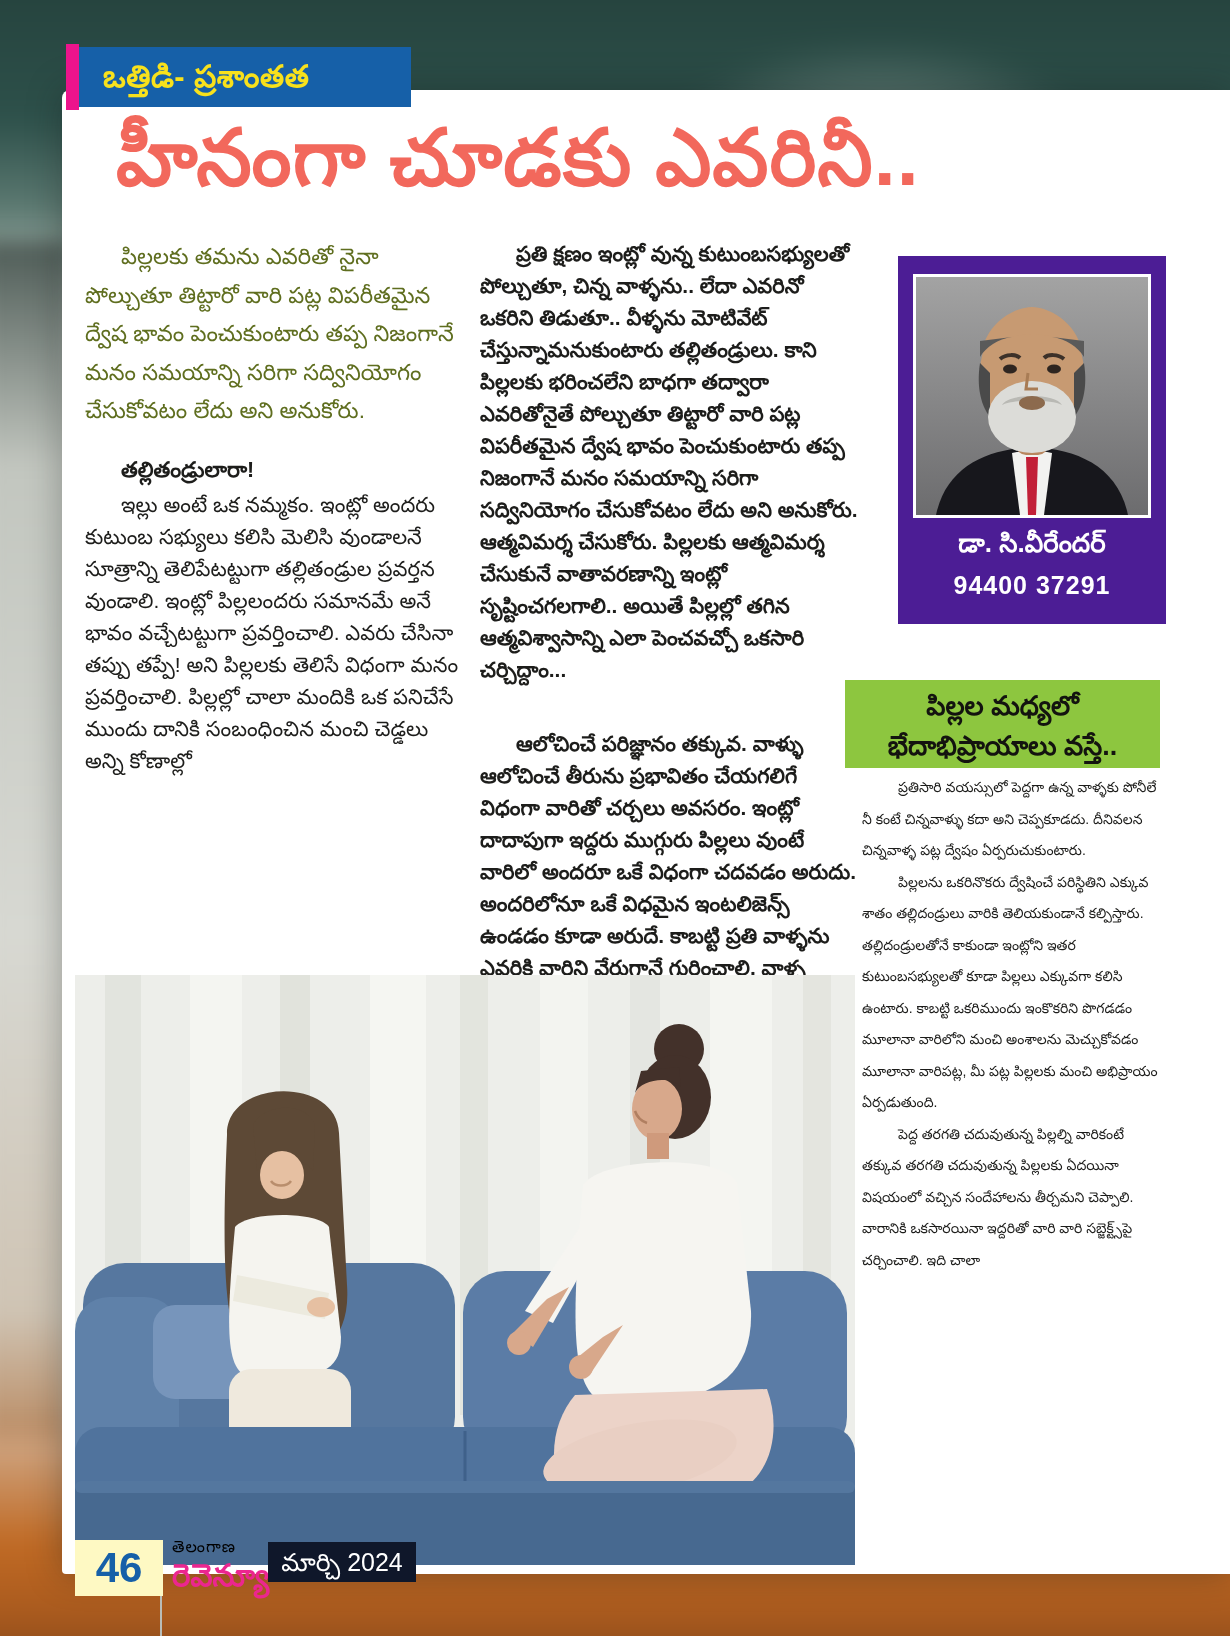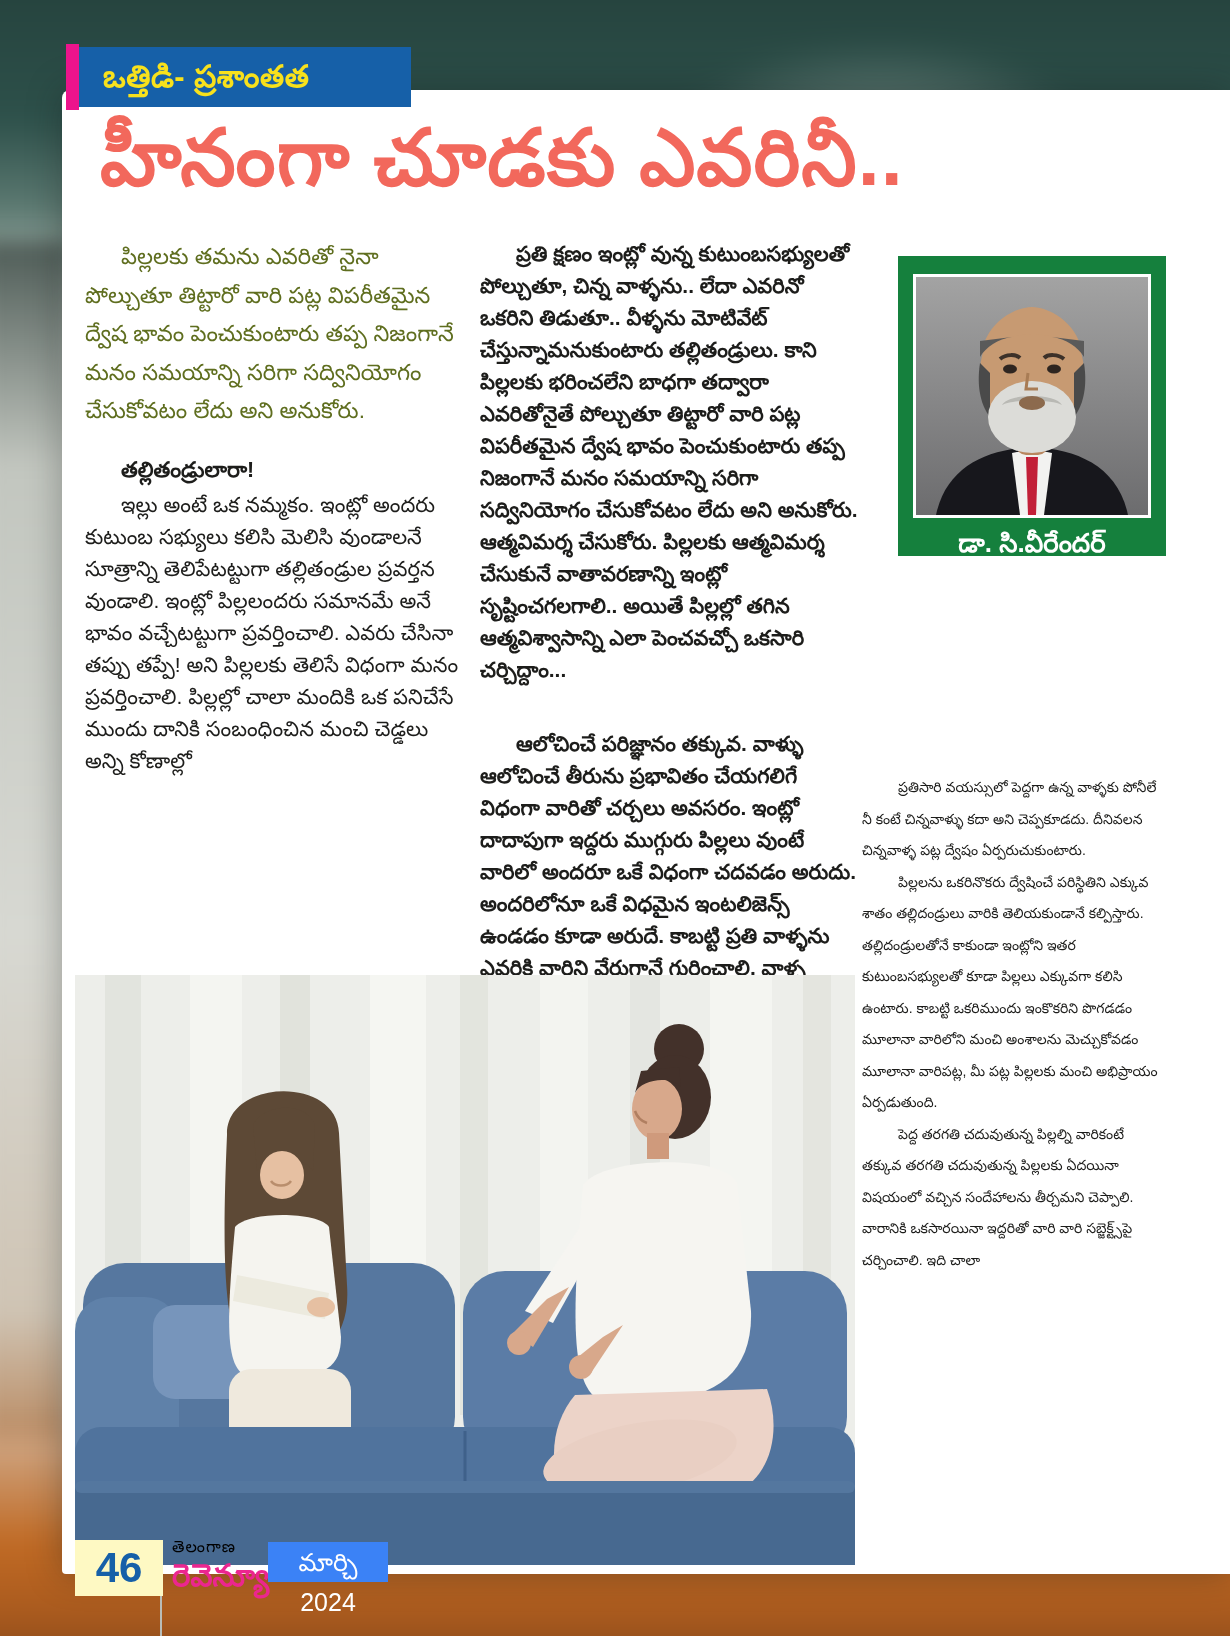--- a/index.html
+++ b/index.html
@@ -41,39 +41,39 @@
   
   .accent-bar{
     position:absolute;left:66px;top:44px;width:13px;height:66px;background:#ec148c;
   }
   .tag-box{
     position:absolute;left:79px;top:47px;width:332px;height:60px;
     background:#1660a8;color:#f8e11c;font-weight:bold;font-size:31px;
     line-height:60px;padding-left:24px;box-sizing:border-box;letter-spacing:.5px;
   }
   .main-title{
-    position:absolute;left:100px;top:112px;width:1080px;
+    position:absolute;left:116px;top:112px;width:1080px;
     color:#f2685c;font-size:79px;font-weight:bold;letter-spacing:1px;white-space:nowrap;
   }
   
   .col{position:absolute;color:#1d1d1b;}
   .col p{margin:0;text-indent:36px;}
   .col1{left:85px;top:238px;width:380px;}
   .intro-para{color:#5f6e1f;font-size:22.5px;line-height:38.5px;}
   .quote-para{font-size:21px;line-height:31.5px;margin-top:14px !important;}
   .col-heading{font-weight:bold;font-size:21.5px;line-height:30px;margin:24px 0 4px 0;text-indent:36px;}
   .body-para{font-size:21px;line-height:32px;}
   .col2{left:480px;top:238px;width:382px;font-weight:bold;}
   .col2 .p2{margin-top:42px !important;}
   .col3{left:818px;top:772px;width:342px;}
   .col3 p{font-size:14px;line-height:31.5px;margin-left:44px;}
   
   .doctor-card{
-    position:absolute;left:898px;top:256px;width:268px;height:300px;
-    background:#15803d;box-sizing:border-box;padding:18px 14px 10px 14px;text-align:center;
+    position:absolute;left:898px;top:256px;width:268px;height:368px;
+    background:#4c1d95;box-sizing:border-box;padding:18px 14px 10px 14px;text-align:center;
   }
   .doctor-photo-frame{
     width:232px;height:238px;margin:0 auto;border:3px solid #ffffff;
     background:#8d8d8d;overflow:hidden;
   }
   .doctor-name{color:#ffffff;font-weight:bold;font-size:26px;margin-top:10px;}
   .doctor-role{color:#f8e11c;font-size:19px;line-height:27px;margin-top:6px;}
   .doctor-phone{color:#ffffff;font-weight:bold;font-size:25px;margin-top:6px;letter-spacing:1px;}
   
   .green-box{
@@ -89,22 +89,22 @@
   
   .page-num-box{
     position:absolute;left:75px;top:1540px;width:88px;height:56px;
     background:#fef9c3;color:#1660a8;font-weight:bold;font-size:42px;
     text-align:center;line-height:56px;
   }
   .logo-block{position:absolute;left:172px;top:1538px;width:110px;}
   .logo-top{color:#000000;font-size:16px;letter-spacing:1px;}
   .logo-main{color:#ec268f;font-weight:bold;font-size:31px;margin-top:-2px;}
   .date-box{
-    position:absolute;left:268px;top:1542px;width:120px;height:40px;
-    background:#3b82f6;color:#ffffff;font-size:25px;text-align:center;line-height:40px;
+    position:absolute;left:268px;top:1542px;width:148px;height:40px;
+    background:#0f172a;color:#ffffff;font-size:25px;text-align:center;line-height:40px;
   }
 </style>
 </head>
 <body>
 
 <div class="page">
 
   <div class="bg-top"></div>
   <div class="bg-left"></div>
   <div class="bg-bottom"></div>
@@ -158,20 +158,24 @@
           <path d="M84,82 C90,77 100,77 104,81" stroke="#3c3129" stroke-width="4" fill="none"></path>
           <path d="M128,81 C132,77 142,77 148,82" stroke="#3c3129" stroke-width="4" fill="none"></path>
           <path d="M112,96 L110,112 L122,112" stroke="#a87c55" stroke-width="3" fill="none"></path>
         </g>
       </svg>
     </div>
     <div class="doctor-name">డా. సి.వీరేందర్</div>
     <div class="doctor-phone">94400 37291</div>
   </div>
 
+  <div class="green-box">
+    <div>పిల్లల మధ్యలో</div>
+    <div>భేదాభిప్రాయాలు వస్తే..</div>
+  </div>
 
   <div class="col col3">
     <p>ప్రతిసారి వయస్సులో పెద్దగా ఉన్న వాళ్ళకు పోనీలే నీ కంటే చిన్నవాళ్ళు కదా అని చెప్పకూడదు. దీనివలన చిన్నవాళ్ళ పట్ల ద్వేషం ఏర్పరుచుకుంటారు.</p>
     <p>పిల్లలను ఒకరినొకరు ద్వేషించే పరిస్థితిని ఎక్కువ శాతం తల్లిదండ్రులు వారికి తెలియకుండానే కల్పిస్తారు. తల్లిదండ్రులతోనే కాకుండా ఇంట్లోని ఇతర కుటుంబసభ్యులతో కూడా పిల్లలు ఎక్కువగా కలిసి ఉంటారు. కాబట్టి ఒకరిముందు ఇంకొకరిని పొగడడం మూలానా వారిలోని మంచి అంశాలను మెచ్చుకోవడం మూలానా వారిపట్ల, మీ పట్ల పిల్లలకు మంచి అభిప్రాయం ఏర్పడుతుంది.</p>
     <p>పెద్ద తరగతి చదువుతున్న పిల్లల్ని వారికంటే తక్కువ తరగతి చదువుతున్న పిల్లలకు ఏదయినా విషయంలో వచ్చిన సందేహాలను తీర్చమని చెప్పాలి. వారానికి ఒకసారయినా ఇద్దరితో వారి వారి సబ్జెక్ట్స్‌పై చర్చించాలి. ఇది చాలా</p>
   </div>
 
   <div class="scene-photo">
     <svg viewBox="0 0 780 590" width="780" height="590">
       <rect width="780" height="590" fill="#edeeea"></rect>

